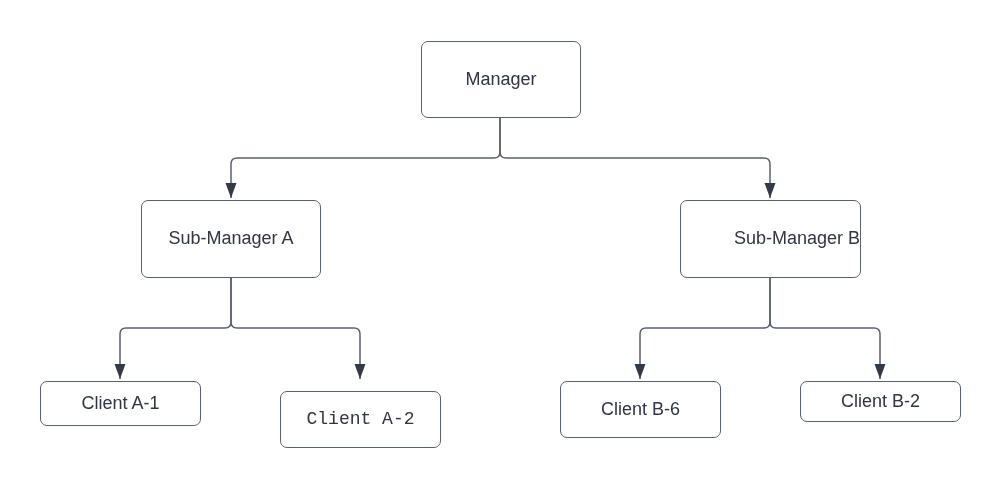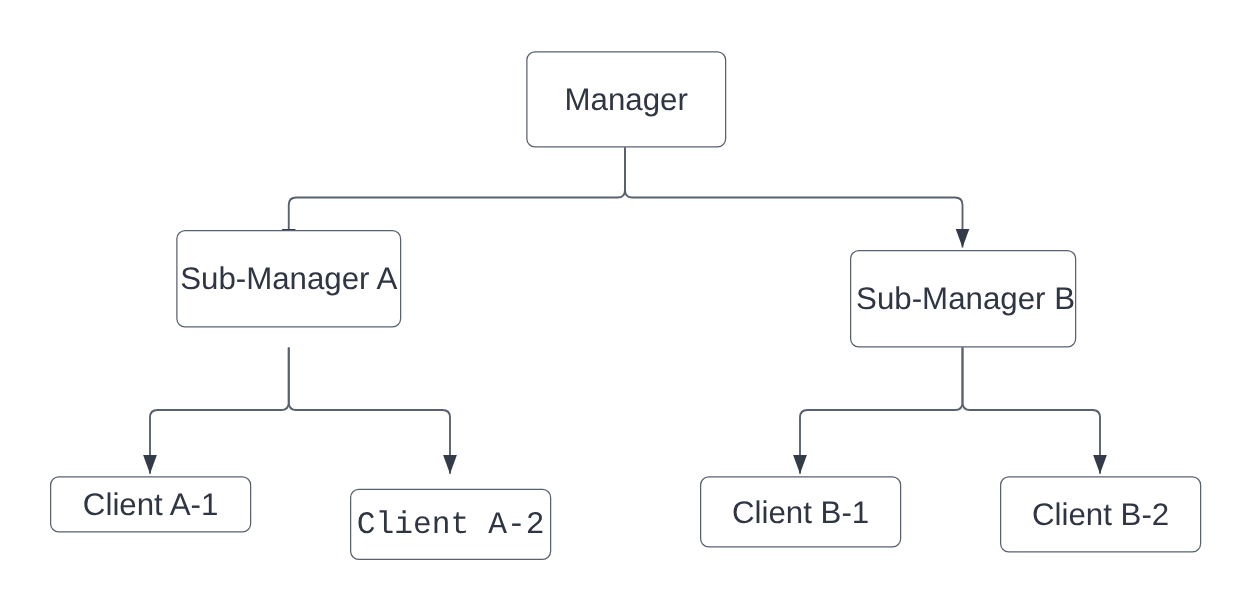--- a/index.html
+++ b/index.html
@@ -22,33 +22,33 @@
     position: absolute;
     box-sizing: border-box;
     background: #ffffff;
     border: 1px solid #59606e;
     border-radius: 7px;
     display: flex;
     align-items: center;
     justify-content: center;
   }
   .node-label {
-    font-size: 25px;
+    font-size: 18px;
     line-height: 1.2;
     color: #2f3542;
     white-space: nowrap;
     text-align: center;
   }
   .node-manager   { left: 421px; top: 41px;  width: 160px; height: 77px; }
-  .node-sub-a     { left: 141px; top: 184px; width: 180px; height: 78px; }
+  .node-sub-a     { left: 141px; top: 200px; width: 180px; height: 78px; }
   .node-sub-b     { left: 680px; top: 200px; width: 181px; height: 78px; justify-content: flex-end; }
   .node-client-a1 { left: 40px;  top: 381px; width: 161px; height: 45px; }
   .node-client-a2 { left: 280px; top: 391px; width: 161px; height: 57px; font-family: Liberation Mono, monospace; }
   .node-client-b1 { left: 560px; top: 381px; width: 161px; height: 57px; }
-  .node-client-b2 { left: 800px; top: 381px; width: 161px; height: 61px; }
+  .node-client-b2 { left: 800px; top: 381px; width: 161px; height: 41px; }
   .edge {
     fill: none;
     stroke: #59606e;
     stroke-width: 1.5;
   }
 </style>
 </head>
 <body>
 
 <div class="canvas">
@@ -81,20 +81,20 @@
 
   <div class="node node-client-a1">
     <span class="node-label">Client A-1</span>
   </div>
 
   <div class="node node-client-a2">
     <span class="node-label">Client A-2</span>
   </div>
 
   <div class="node node-client-b1">
-    <span class="node-label">Client B-1</span>
+    <span class="node-label">Client B-6</span>
   </div>
 
   <div class="node node-client-b2">
     <span class="node-label">Client B-2</span>
   </div>
 
 </div>
 
 </body></html>

